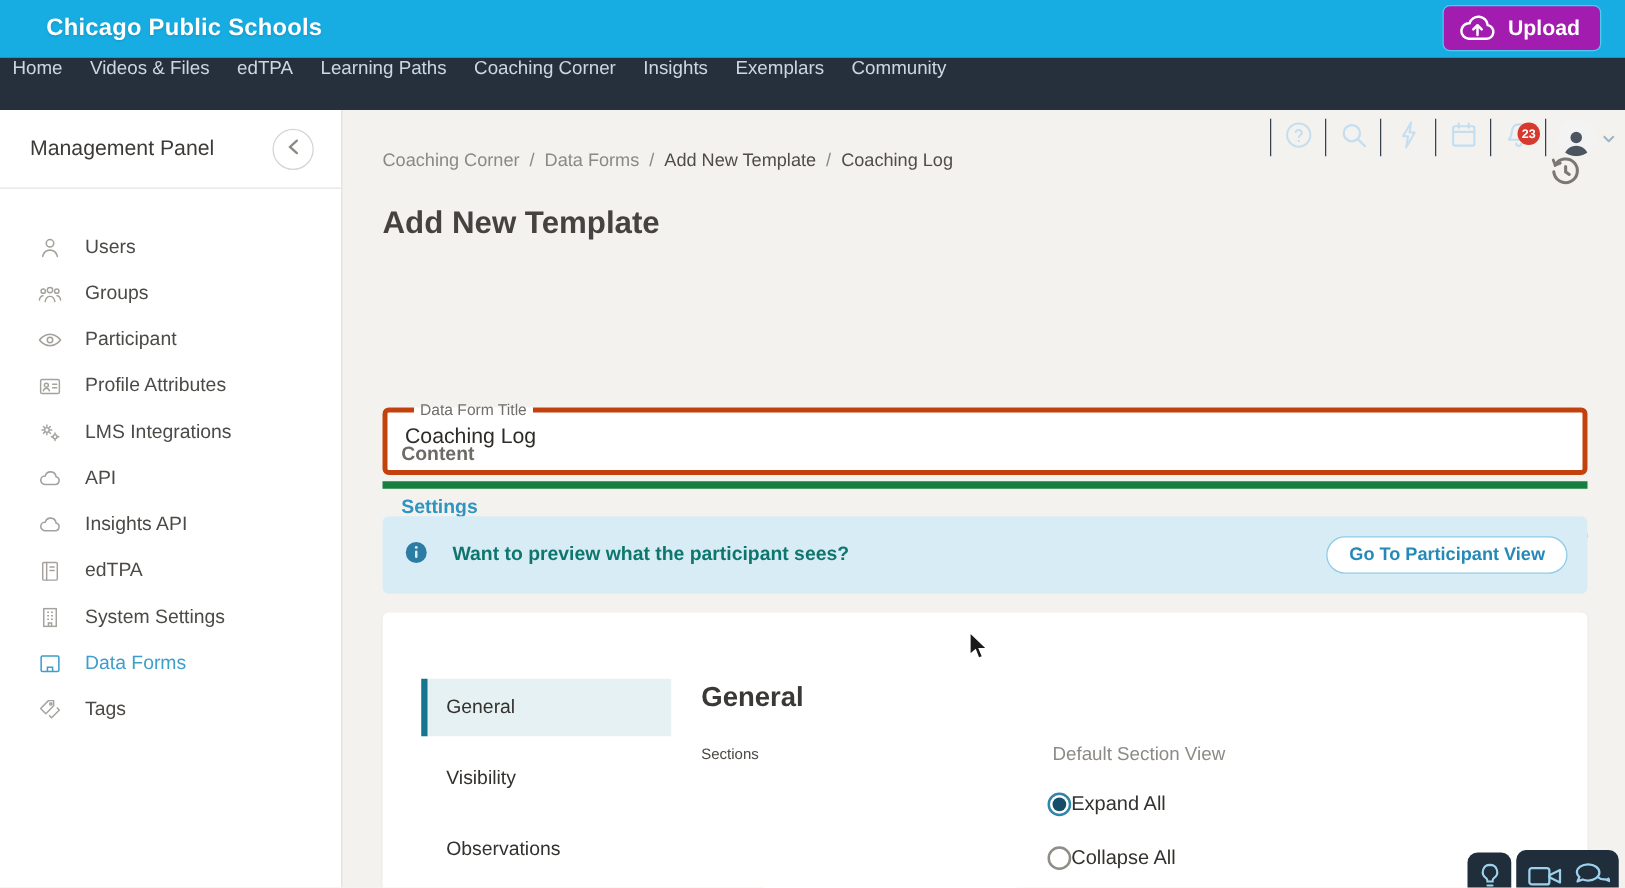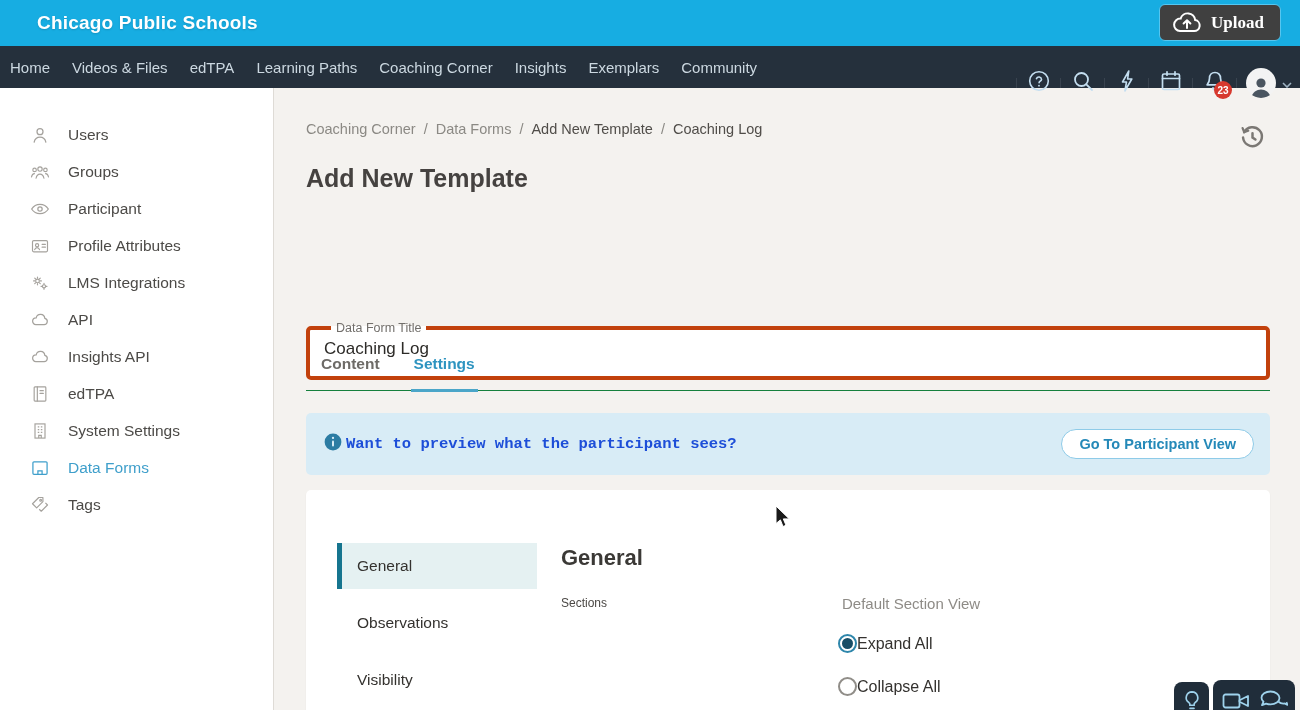--- a/index.html
+++ b/index.html
@@ -6,28 +6,28 @@
   html,body { width:1300px; height:710px; overflow:hidden; }
   body { font-family:"Liberation Sans", sans-serif; background:#f4f2ef; position:relative; }
   .canvas { position:absolute; inset:0; width:1300px; height:710px; overflow:hidden; }
 
   
   .topbar { position:absolute; left:0; top:0; width:1300px; height:46px; background:#17ade2;
             display:flex; align-items:center; }
   .brand { color:#fff; font-size:19px; font-weight:700; margin-left:37px; letter-spacing:.2px;
            text-shadow:0 1px 2px rgba(0,0,0,.15); }
   .upload-btn { position:absolute; right:19px; top:4px; height:37px; padding:0 16px 0 12px;
-                background:#404040; border:1px solid #55c6f0; border-radius:6px; color:#fff;
+                background:#a21caf; border:1px solid #55c6f0; border-radius:6px; color:#fff;
                 font-size:17px; font-weight:600; display:flex; align-items:center; gap:9px; cursor:pointer;
-                font-family:Liberation Serif, serif; }
+                font-family:Liberation Sans, sans-serif; }
   .upload-btn svg { display:block; }
 
   
   .mainnav { position:absolute; left:0; top:46px; width:1300px; height:42px; background:#25303c;
-             display:flex; align-items:stretch; }
+             display:flex; align-items:stretch;flex-direction:column; }
   .nav-items { list-style:none; display:flex; align-items:center; gap:0; }
   .nav-items li { color:#ccd8e1; font-size:15px; padding:0 11px; cursor:pointer; white-space:nowrap; }
   .nav-items li:first-child { padding-left:10px; }
   .nav-icons { margin-left:auto; display:flex; align-items:stretch; }
   .nav-icon-cell { width:44px; display:flex; align-items:center; justify-content:center;
                    border-left:1px solid #39434f; position:relative; color:#c4def0; cursor:pointer;margin-top:32px; }
   .nav-icon-cell.avatar-cell { width:64px; gap:6px; }
   .badge { position:absolute; top:3px; right:4px; min-width:18px; height:18px; border-radius:9px;
            background:#d7392e; color:#fff; font-size:10px; font-weight:700; display:flex;
            align-items:center; justify-content:center; padding:0 3px; }
@@ -61,27 +61,27 @@
 
   .page-title { position:absolute; left:31px; top:76px; font-size:25px; font-weight:600; color:#454240; }
 
   .title-field { position:absolute; left:31px; right:30px; top:233px; height:59px;
                  border:4px solid #c2410c; border-radius:5px; background:#fff; padding:0 14px; }
   .title-field legend { font-size:12.5px; color:#716e6a; padding:0 5px; margin-left:7px; }
   .title-field input { border:none; outline:none; width:100%; font-size:17px; color:#2d2b28;
                        font-family:"Liberation Sans", sans-serif; background:transparent; margin-top:4px; }
 
   .tabs { position:absolute; left:31px; right:30px; top:267px; height:36px;
-          border-bottom:1px solid #15803d; display:flex; gap:28px; padding-left:12px; }
+          border-bottom:6px solid #15803d; display:flex; gap:12px; padding-left:12px;flex-direction:column; }
   .tab { font-size:15.5px; font-weight:600; color:#6e6b67; padding:0 3px 12px; cursor:pointer; }
   .tab.active { color:#2e94c0; border-bottom:3px solid #4ba6c9; margin-bottom:-2px; }
 
   .banner { position:absolute; left:31px; right:30px; top:325px; height:62px; background:#d8ecf6;
             border-radius:5px; display:flex; align-items:center; padding:0 16px 0 18px; }
-  .banner-text { margin-left:4px; font-size:15.5px; font-weight:700; color:#1d4ed8;font-family:Liberation Mono, monospace; }
+  .banner-text { margin-left:20px; font-size:15.5px; font-weight:700; color:#0f766e; }
   .participant-btn { margin-left:auto; height:30px; padding:0 17px; border-radius:16px; background:#fff;
                      border:1px solid #8ecbe8; color:#2589b8; font-size:14.5px; font-weight:700;
                      cursor:pointer; font-family:"Liberation Sans", sans-serif; }
 
   .card { position:absolute; left:31px; right:30px; top:402px; height:320px; background:#fff;
           border-radius:5px 5px 0 0; box-shadow:0 1px 2px rgba(0,0,0,.06); }
   .card-menu { position:absolute; left:31px; top:53px; width:200px; }
   .cmenu-item { height:46px; display:flex; align-items:center; padding-left:20px; font-size:15.5px;
                 color:#34322f; cursor:pointer; margin-bottom:11px; position:relative; }
   .cmenu-item.active { background:#e5f1f2; }
@@ -185,20 +185,30 @@
         <span>
           <svg width="10" height="6" viewBox="0 0 10 6">
               <path d="M1 1l4 4 4-4" fill="none" stroke="#9fb3c2" stroke-width="1.6"></path>
             </svg>
         </span>
       </div>
     </div>
   </nav>
 
   <aside class="sidebar">
+    <div class="sidebar-header">
+      <span class="sidebar-title">Management Panel</span>
+      <button class="collapse-btn">
+        <span>
+          <svg width="9" height="13" viewBox="0 0 9 13">
+              <path d="M7.5 1.5 2 6.5l5.5 5" fill="none" stroke="currentColor" stroke-width="1.8" stroke-linecap="round"></path>
+            </svg>
+        </span>
+      </button>
+    </div>
     <ul class="side-list">
       <li class="side-item">
         <span class="sicon">
           <svg width="20" height="20" viewBox="0 0 24 24" fill="none" stroke="currentColor" stroke-width="1.5">
             <circle cx="12" cy="8" r="3.6"></circle>
               <path d="M5 20.5c.8-3.9 3.6-6 7-6s6.2 2.1 7 6" stroke-linecap="round"></path>
           </svg>
         </span>
         <span>Users</span>
       </li>
@@ -344,24 +354,24 @@
       <span class="banner-text">Want to preview what the participant sees?</span>
       <button class="participant-btn">Go To Participant View</button>
     </div>
 
     <section class="card">
       <div class="card-menu">
         <div class="cmenu-item active">
           <span>General</span>
         </div>
         <div class="cmenu-item">
-          <span>Observations</span>
+          <span>Visibility</span>
         </div>
         <div class="cmenu-item">
-          <span>Visibility</span>
+          <span>Observations</span>
         </div>
       </div>
 
       <h2>General</h2>
       <span class="sections-label">Sections</span>
       <span class="default-view-label">Default Section View</span>
 
       <div class="radio-row" style="top:144px;">
         <span class="radio-outer sel">
             <span class="radio-dot"></span>

